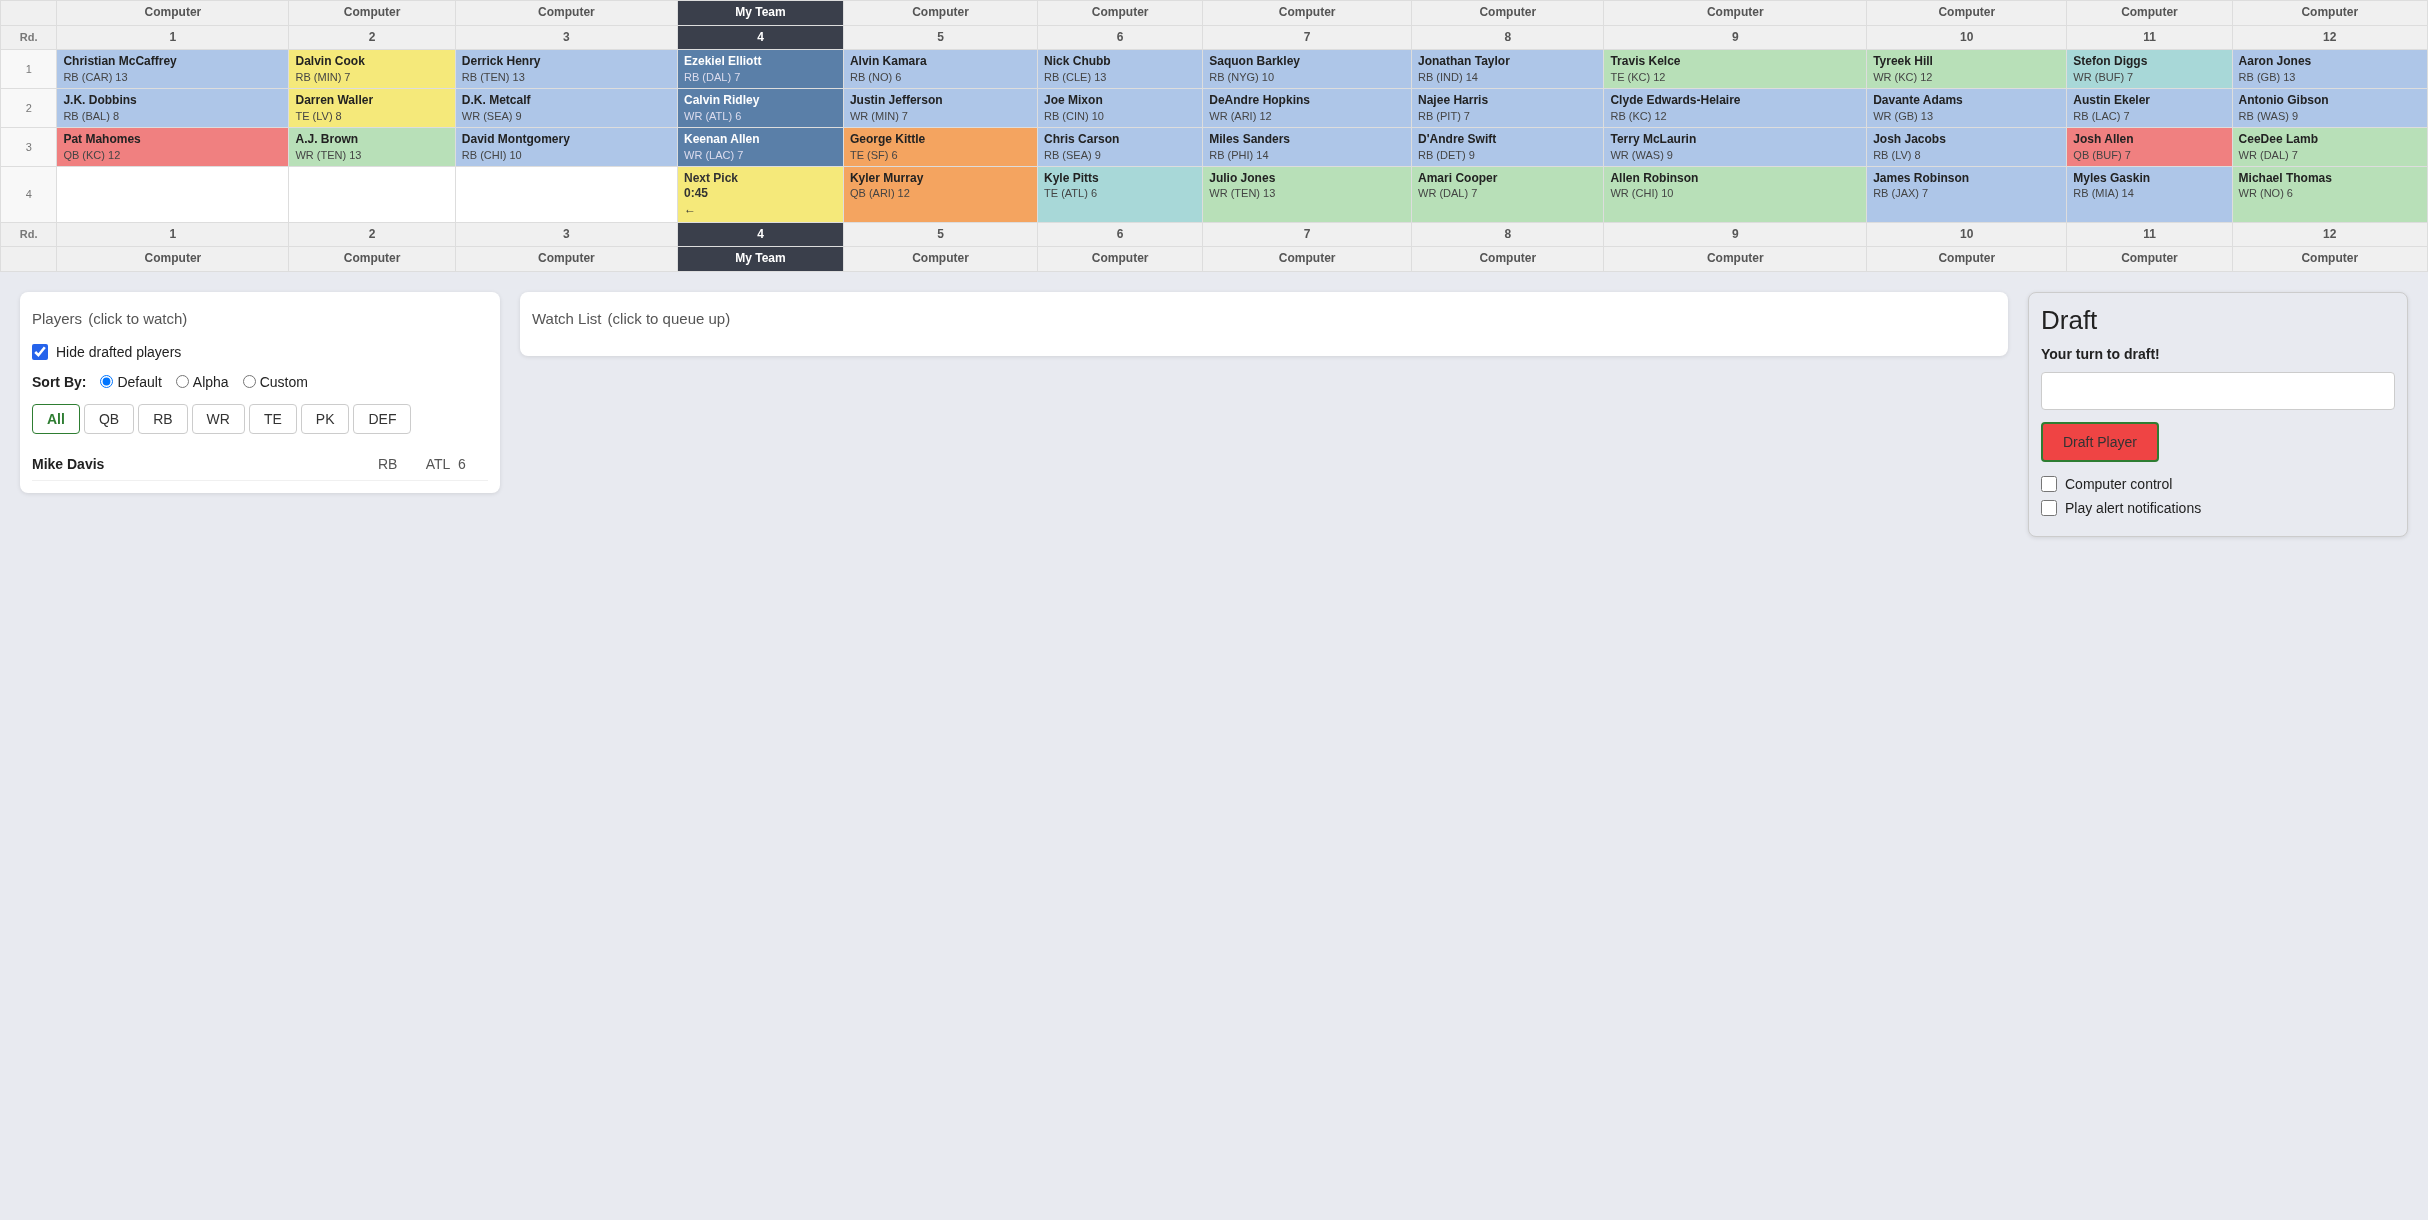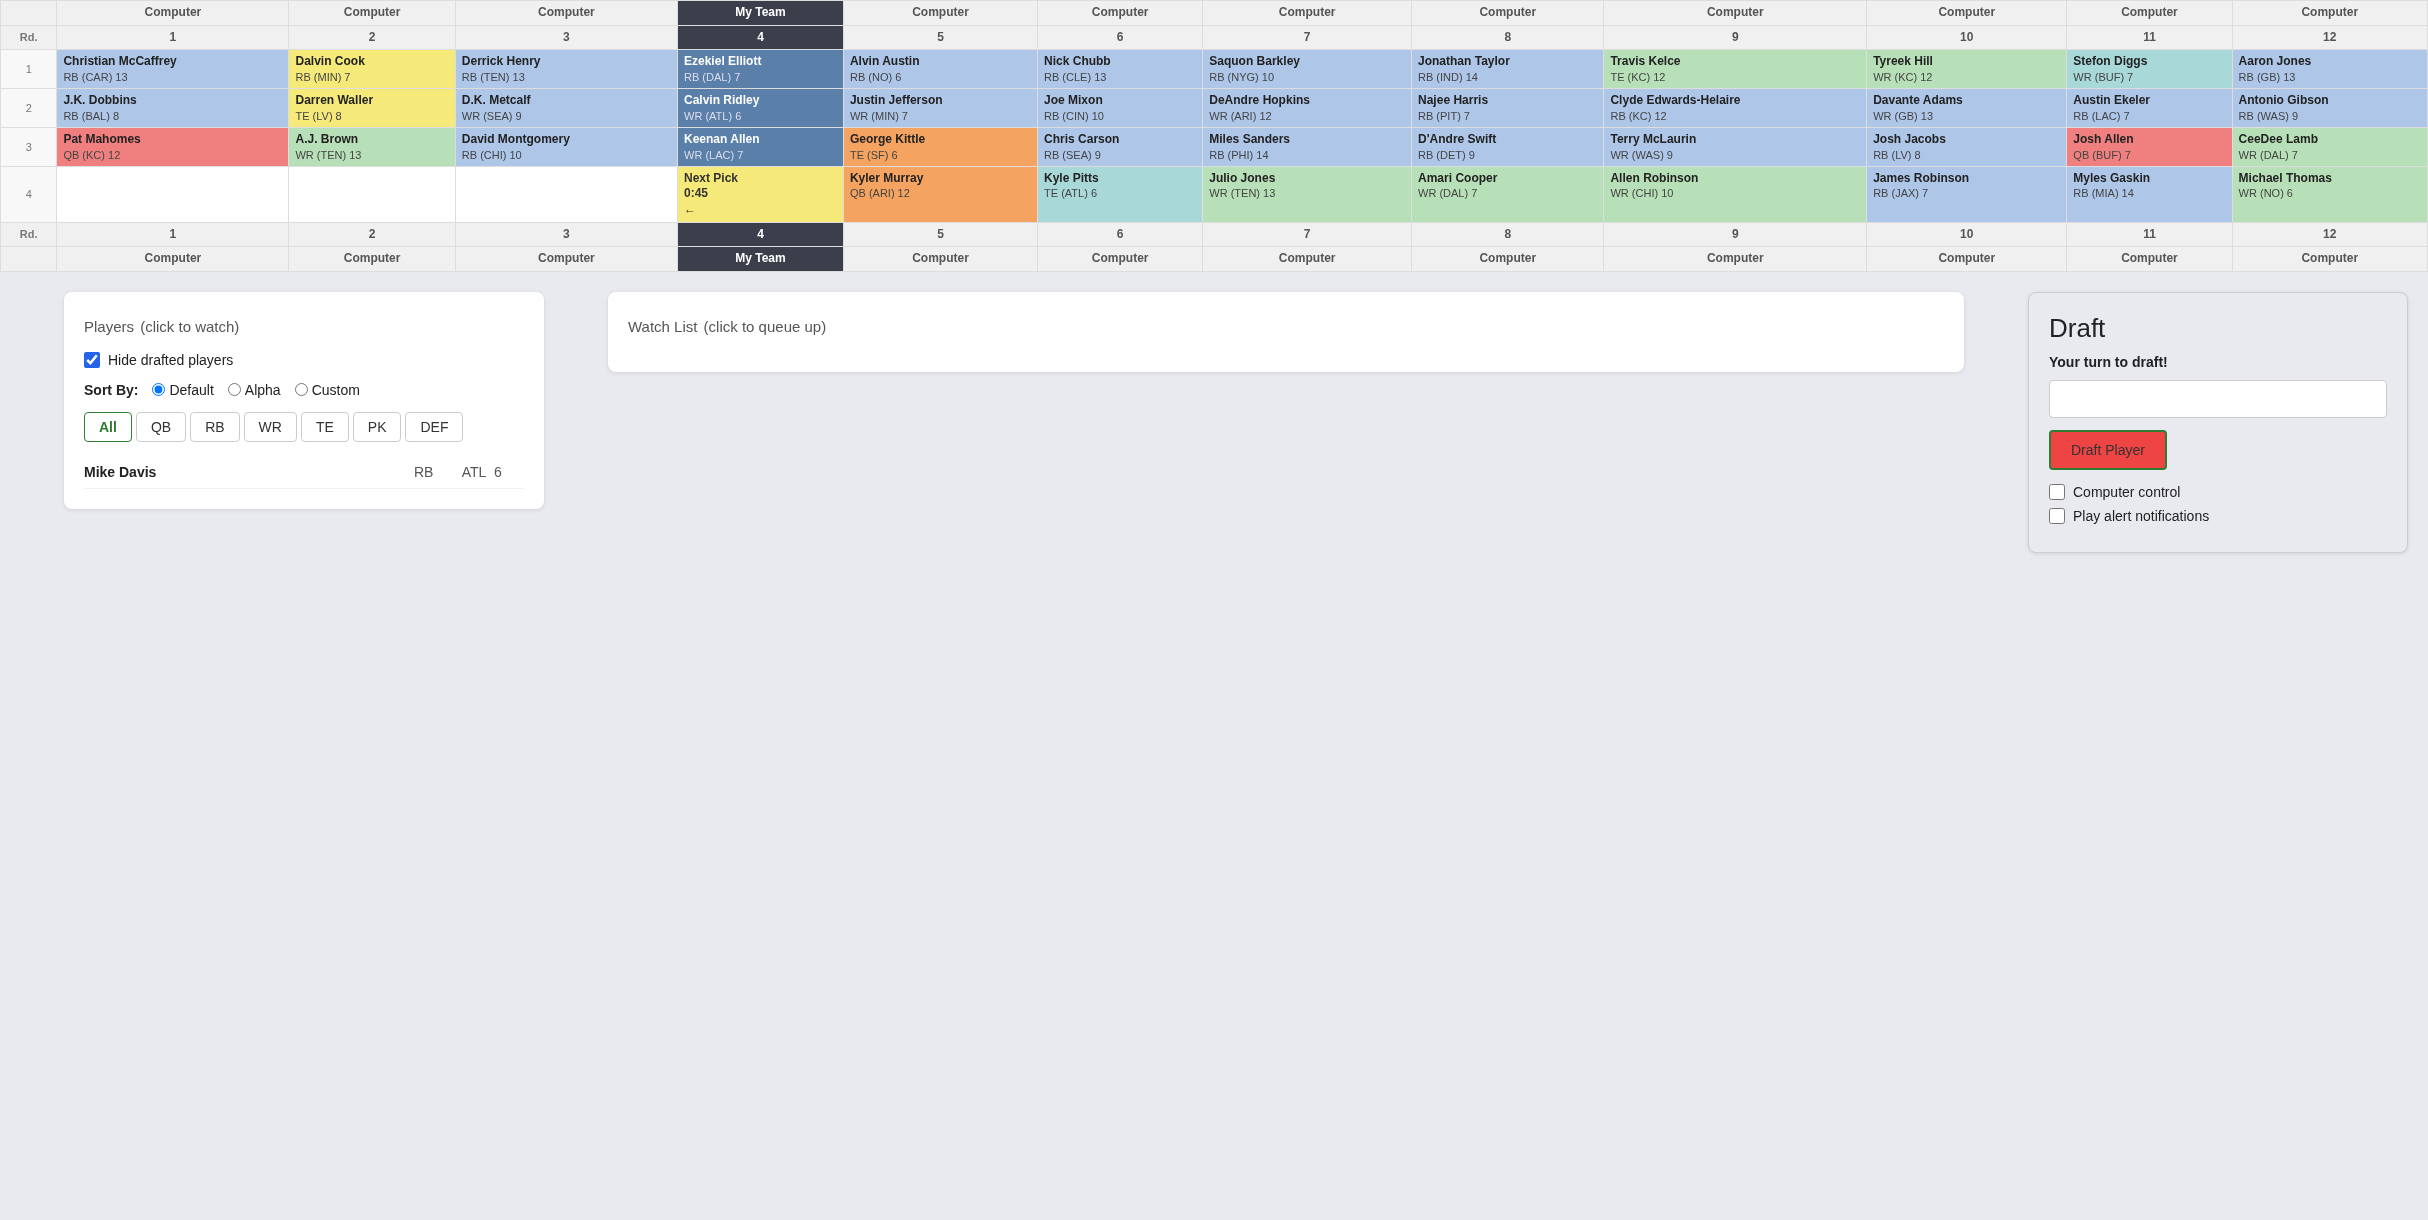--- a/index.html
+++ b/index.html
@@ -82,23 +82,22 @@
     .bottom-section {
       display: flex;
       gap: 20px;
       padding: 20px;
       align-items: flex-start;
     }
 
     .panel {
       background: #fff;
       border-radius: 8px;
-      padding: 20px;
+      padding: 12px;
       box-shadow: 0 1px 4px rgba(0,0,0,0.1);
-      margin-left: 44px;
     }
 
     .players-panel {
       flex: 0 0 480px;
       min-width: 480px;
     }
     .watchlist-panel {
       flex: 1;
       min-width: 300px;
     }
@@ -283,21 +282,21 @@
           </td>
         <td class="player-cell blue-cell">
             <div class="player-name">Derrick Henry</div>
             <div class="player-meta">RB (TEN) 13</div>
           </td>
         <td class="player-cell" style="background:#5a7fa8;color:#fff;">
             <div class="player-name">Ezekiel Elliott</div>
             <div class="player-meta" style="color:#dde;">RB (DAL) 7</div>
           </td>
         <td class="player-cell blue-cell">
-            <div class="player-name">Alvin Austin</div>
+            <div class="player-name">Alvin Kamara</div>
             <div class="player-meta">RB (NO) 6</div>
           </td>
         <td class="player-cell blue-cell">
             <div class="player-name">Nick Chubb</div>
             <div class="player-meta">RB (CLE) 13</div>
           </td>
         <td class="player-cell blue-cell">
             <div class="player-name">Saquon Barkley</div>
             <div class="player-meta">RB (NYG) 10</div>
           </td>

